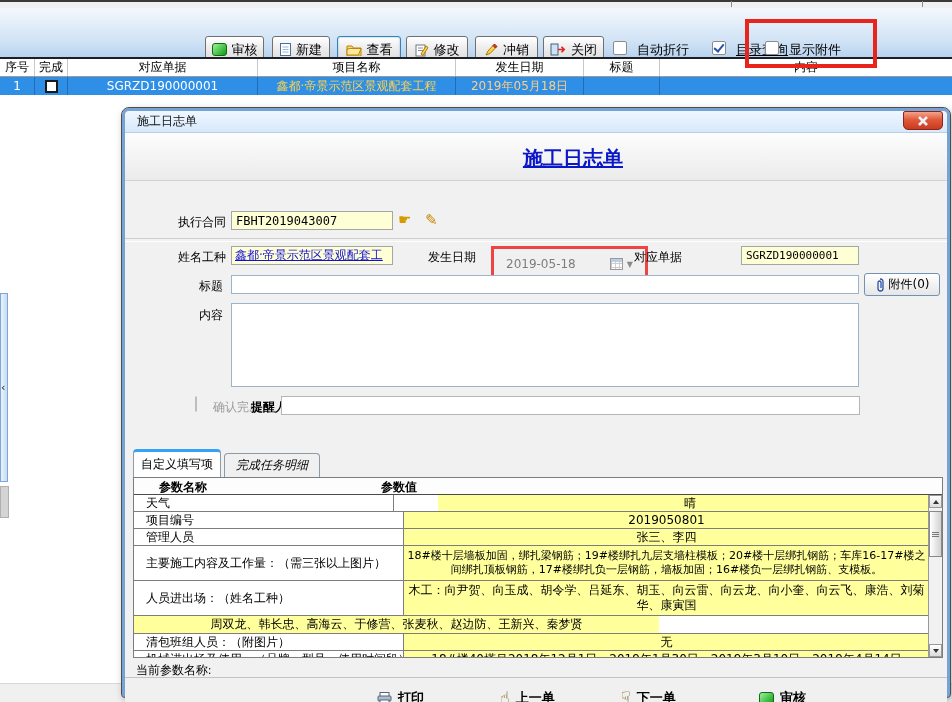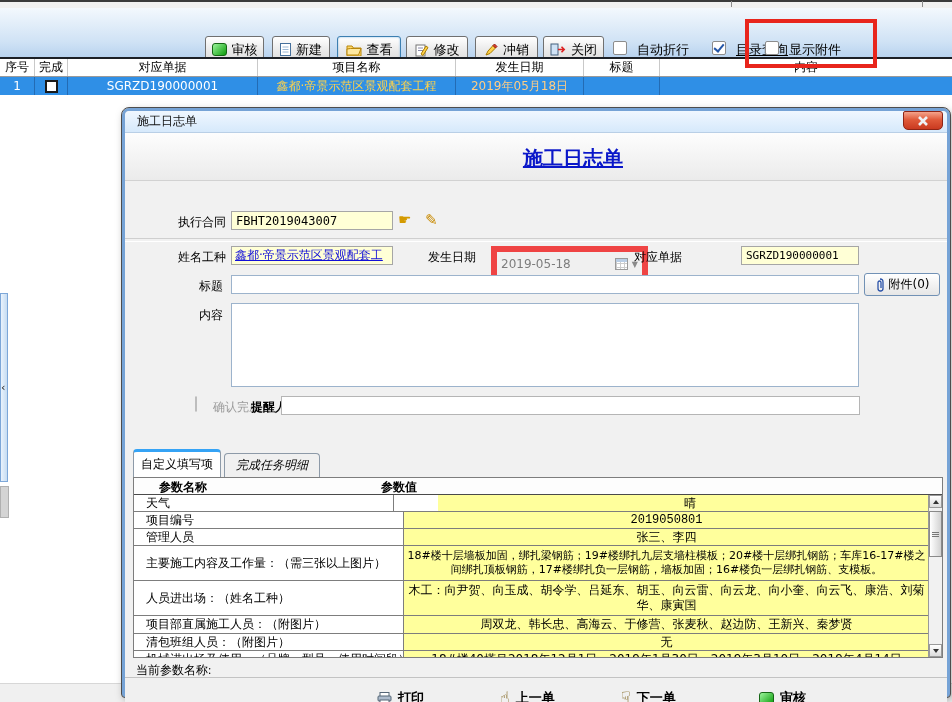--- a/index.html
+++ b/index.html
@@ -62,22 +62,22 @@
           font-size:20px;font-weight:bold;color:#0a17c9;text-decoration:underline;white-space:nowrap;}
   .flabel{position:absolute;width:101px;text-align:right;font-size:12px;color:#000;white-space:nowrap;}
   .field{position:absolute;box-sizing:border-box;border:1px solid #a6a6a6;background:#ffffd6;
          font-family:"DejaVu Sans Mono",monospace;font-size:12px;padding:1px 4px;height:19px;}
   .white-input{position:absolute;box-sizing:border-box;border:1px solid #9cb3cc;background:#fff;height:19px;
          font-family:"DejaVu Sans",sans-serif;font-size:12px;padding:1px 4px;}
   .hsep{position:absolute;left:0;width:100%;height:2px;border-top:1px solid #cfcfcf;border-bottom:1px solid #fff;}
   .link-box{position:absolute;box-sizing:border-box;border:1px solid #a6a6a6;background:#ffffd6;height:19px;
          display:flex;align-items:center;padding:0 3px;overflow:hidden;}
   .link-box span{color:#1310d8;text-decoration:underline;white-space:nowrap;font-size:12px;}
-  .date-field{position:absolute;box-sizing:border-box;border:6px solid #ef4444;background:#f0f0f0;height:36px;
-         display:flex;align-items:center;padding:0 4px;color:#7d7d7d;font-size:12px;}
+  .date-field{position:absolute;box-sizing:border-box;border:3px solid #ef4444;background:#f0f0f0;height:36px;
+         display:flex;align-items:center;padding:0 12px;color:#7d7d7d;font-size:12px;}
   .date-field .cal{margin-left:auto;width:13px;height:12px;background:#fff;border:1px solid #9a9a9a;box-sizing:border-box;
          background-image:linear-gradient(#b9cde4 3px,transparent 3px),linear-gradient(90deg,#ccc 1px,transparent 1px),linear-gradient(#ccc 1px,transparent 1px);
          background-size:100% 100%,4px 4px,4px 4px;}
   .date-field .dd{color:#8a8a8a;font-size:8px;margin-left:4px;}
   .attach-btn{position:absolute;box-sizing:border-box;height:23px;display:flex;align-items:center;justify-content:center;gap:4px;
          background:linear-gradient(#ffffff,#e6e6e6);border:1px solid #7191b5;border-radius:3px;font-size:12px;cursor:pointer;}
   .gray{color:#9a9a9a;}
   .cb.disabled{border-color:#bdbdbd;background:#f5f5f5;}
 
   
@@ -288,38 +288,37 @@
     
     <div class="ptable">
       <div class="phead">
         <span style="left:25px;">参数名称</span>
         <span style="left:247px;">参数值</span>
       </div>
       <div class="prow" style="height:17px;gap:44px;">
         <div class="pname">天气</div>
         <div class="pval">晴</div>
       </div>
-      <div class="prow" style="height:17px;font-family:Liberation Mono, monospace;">
+      <div class="prow" style="height:17px;">
         <div class="pname">项目编号</div>
         <div class="pval">2019050801</div>
       </div>
       <div class="prow" style="height:17px;">
         <div class="pname">管理人员</div>
         <div class="pval">张三、李四</div>
       </div>
       <div class="prow" style="height:35px;">
         <div class="pname">主要施工内容及工作量：（需三张以上图片）</div>
         <div class="pval small">18#楼十层墙板加固，绑扎梁钢筋；19#楼绑扎九层支墙柱模板；20#楼十层绑扎钢筋；车库16-17#楼之间绑扎顶板钢筋，17#楼绑扎负一层钢筋，墙板加固；16#楼负一层绑扎钢筋、支模板。</div>
       </div>
       <div class="prow" style="height:35px;">
         <div class="pname">人员进出场：（姓名工种）</div>
         <div class="pval">木工：向尹贺、向玉成、胡令学、吕延东、胡玉、向云雷、向云龙、向小奎、向云飞、康浩、刘菊华、康寅国</div>
       </div>
       <div class="prow" style="height:18px;">
-        <div class="pname">项目部直属施工人员：（附图片）</div>
         <div class="pval">周双龙、韩长忠、高海云、于修营、张麦秋、赵边防、王新兴、秦梦贤</div>
       </div>
       <div class="prow" style="height:17px;">
         <div class="pname">清包班组人员：（附图片）</div>
         <div class="pval">无</div>
       </div>
       <div class="prow" style="height:17px;">
         <div class="pname">机械进出场及使用：（品牌、型号、使用时间段）</div>
         <div class="pval">18#楼40塔吊2018年12月1日—2019年1月30日；2019年3月10日—2019年4月14日</div>
       </div>

